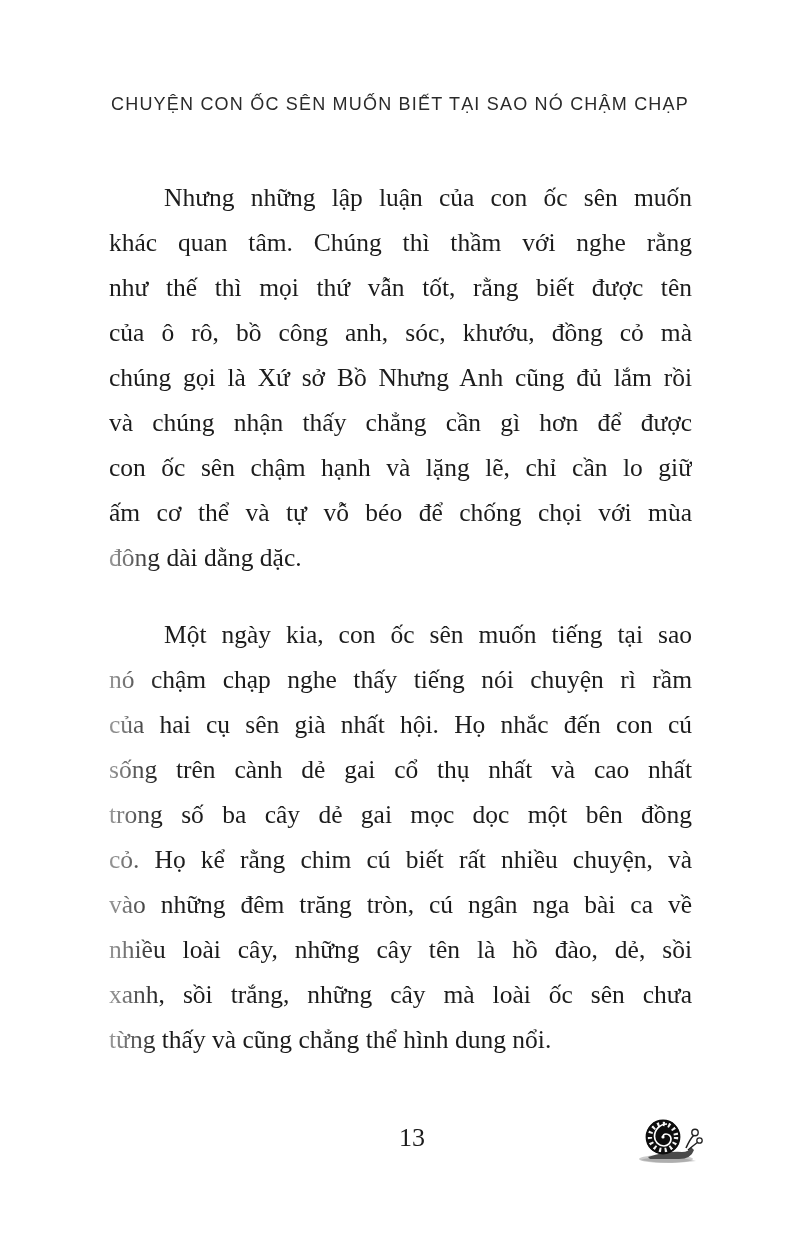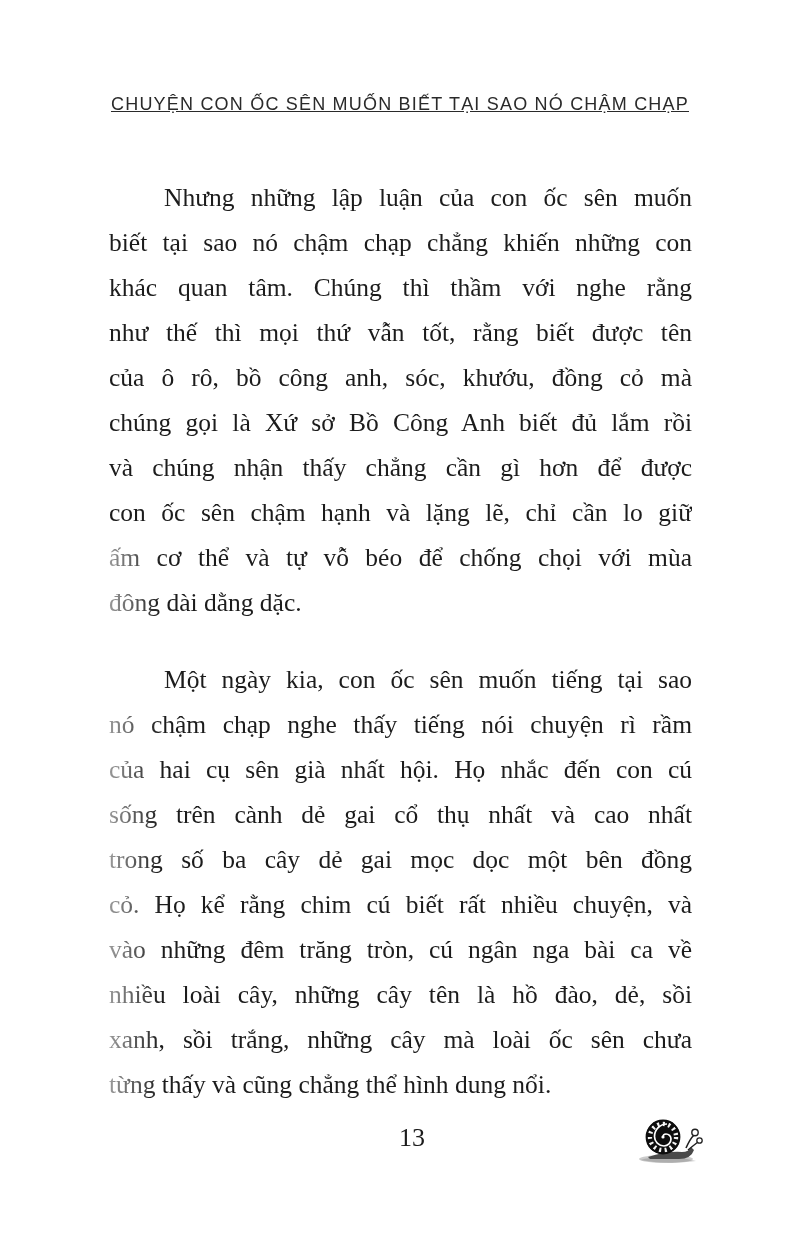--- a/index.html
+++ b/index.html
@@ -21,21 +21,20 @@
     top: 94px;
     left: 0;
     width: 100%;
     text-align: center;
     font-family: "Liberation Sans", sans-serif;
     font-size: 18px;
     font-weight: 400;
     letter-spacing: 1.2px;
     color: #2a2a2a;
     white-space: nowrap;
-    text-decoration: underline;
   }
   .body-text {
     position: absolute;
     top: 143px;
     left: 109px;
     width: 583px;
   }
   .line {
     height: 45px;
     line-height: 45px;
@@ -84,25 +83,24 @@
 </style>
 </head>
 <body>
 
 <div class="page">
 
   <div class="running-header">CHUYỆN CON ỐC SÊN MUỐN BIẾT TẠI SAO NÓ CHẬM CHẠP</div>
 
   <div class="body-text">
       <div class="line indent">Nhưng những lập luận của con ốc sên muốn</div>
-      <div class="line">biết tại sao nó chậm chạp chẳng khiến những con</div>
       <div class="line">khác quan tâm. Chúng thì thầm với nghe rằng</div>
       <div class="line">như thế thì mọi thứ vẫn tốt, rằng biết được tên</div>
       <div class="line">của ô rô, bồ công anh, sóc, khướu, đồng cỏ mà</div>
-      <div class="line">chúng gọi là Xứ sở Bồ Công Anh biết đủ lắm rồi</div>
+      <div class="line">chúng gọi là Xứ sở Bồ Nhưng Anh cũng đủ lắm rồi</div>
       <div class="line">và chúng nhận thấy chẳng cần gì hơn để được</div>
       <div class="line">con ốc sên chậm hạnh và lặng lẽ, chỉ cần lo giữ</div>
       <div class="line">ấm cơ thể và tự vỗ béo để chống chọi với mùa</div>
       <div class="line last">đông dài dằng dặc.</div>
       <div class="line indent">Một ngày kia, con ốc sên muốn tiếng tại sao</div>
       <div class="line">nó chậm chạp nghe thấy tiếng nói chuyện rì rầm</div>
       <div class="line">của hai cụ sên già nhất hội. Họ nhắc đến con cú</div>
       <div class="line">sống trên cành dẻ gai cổ thụ nhất và cao nhất</div>
       <div class="line">trong số ba cây dẻ gai mọc dọc một bên đồng</div>
       <div class="line">cỏ. Họ kể rằng chim cú biết rất nhiều chuyện, và</div>

